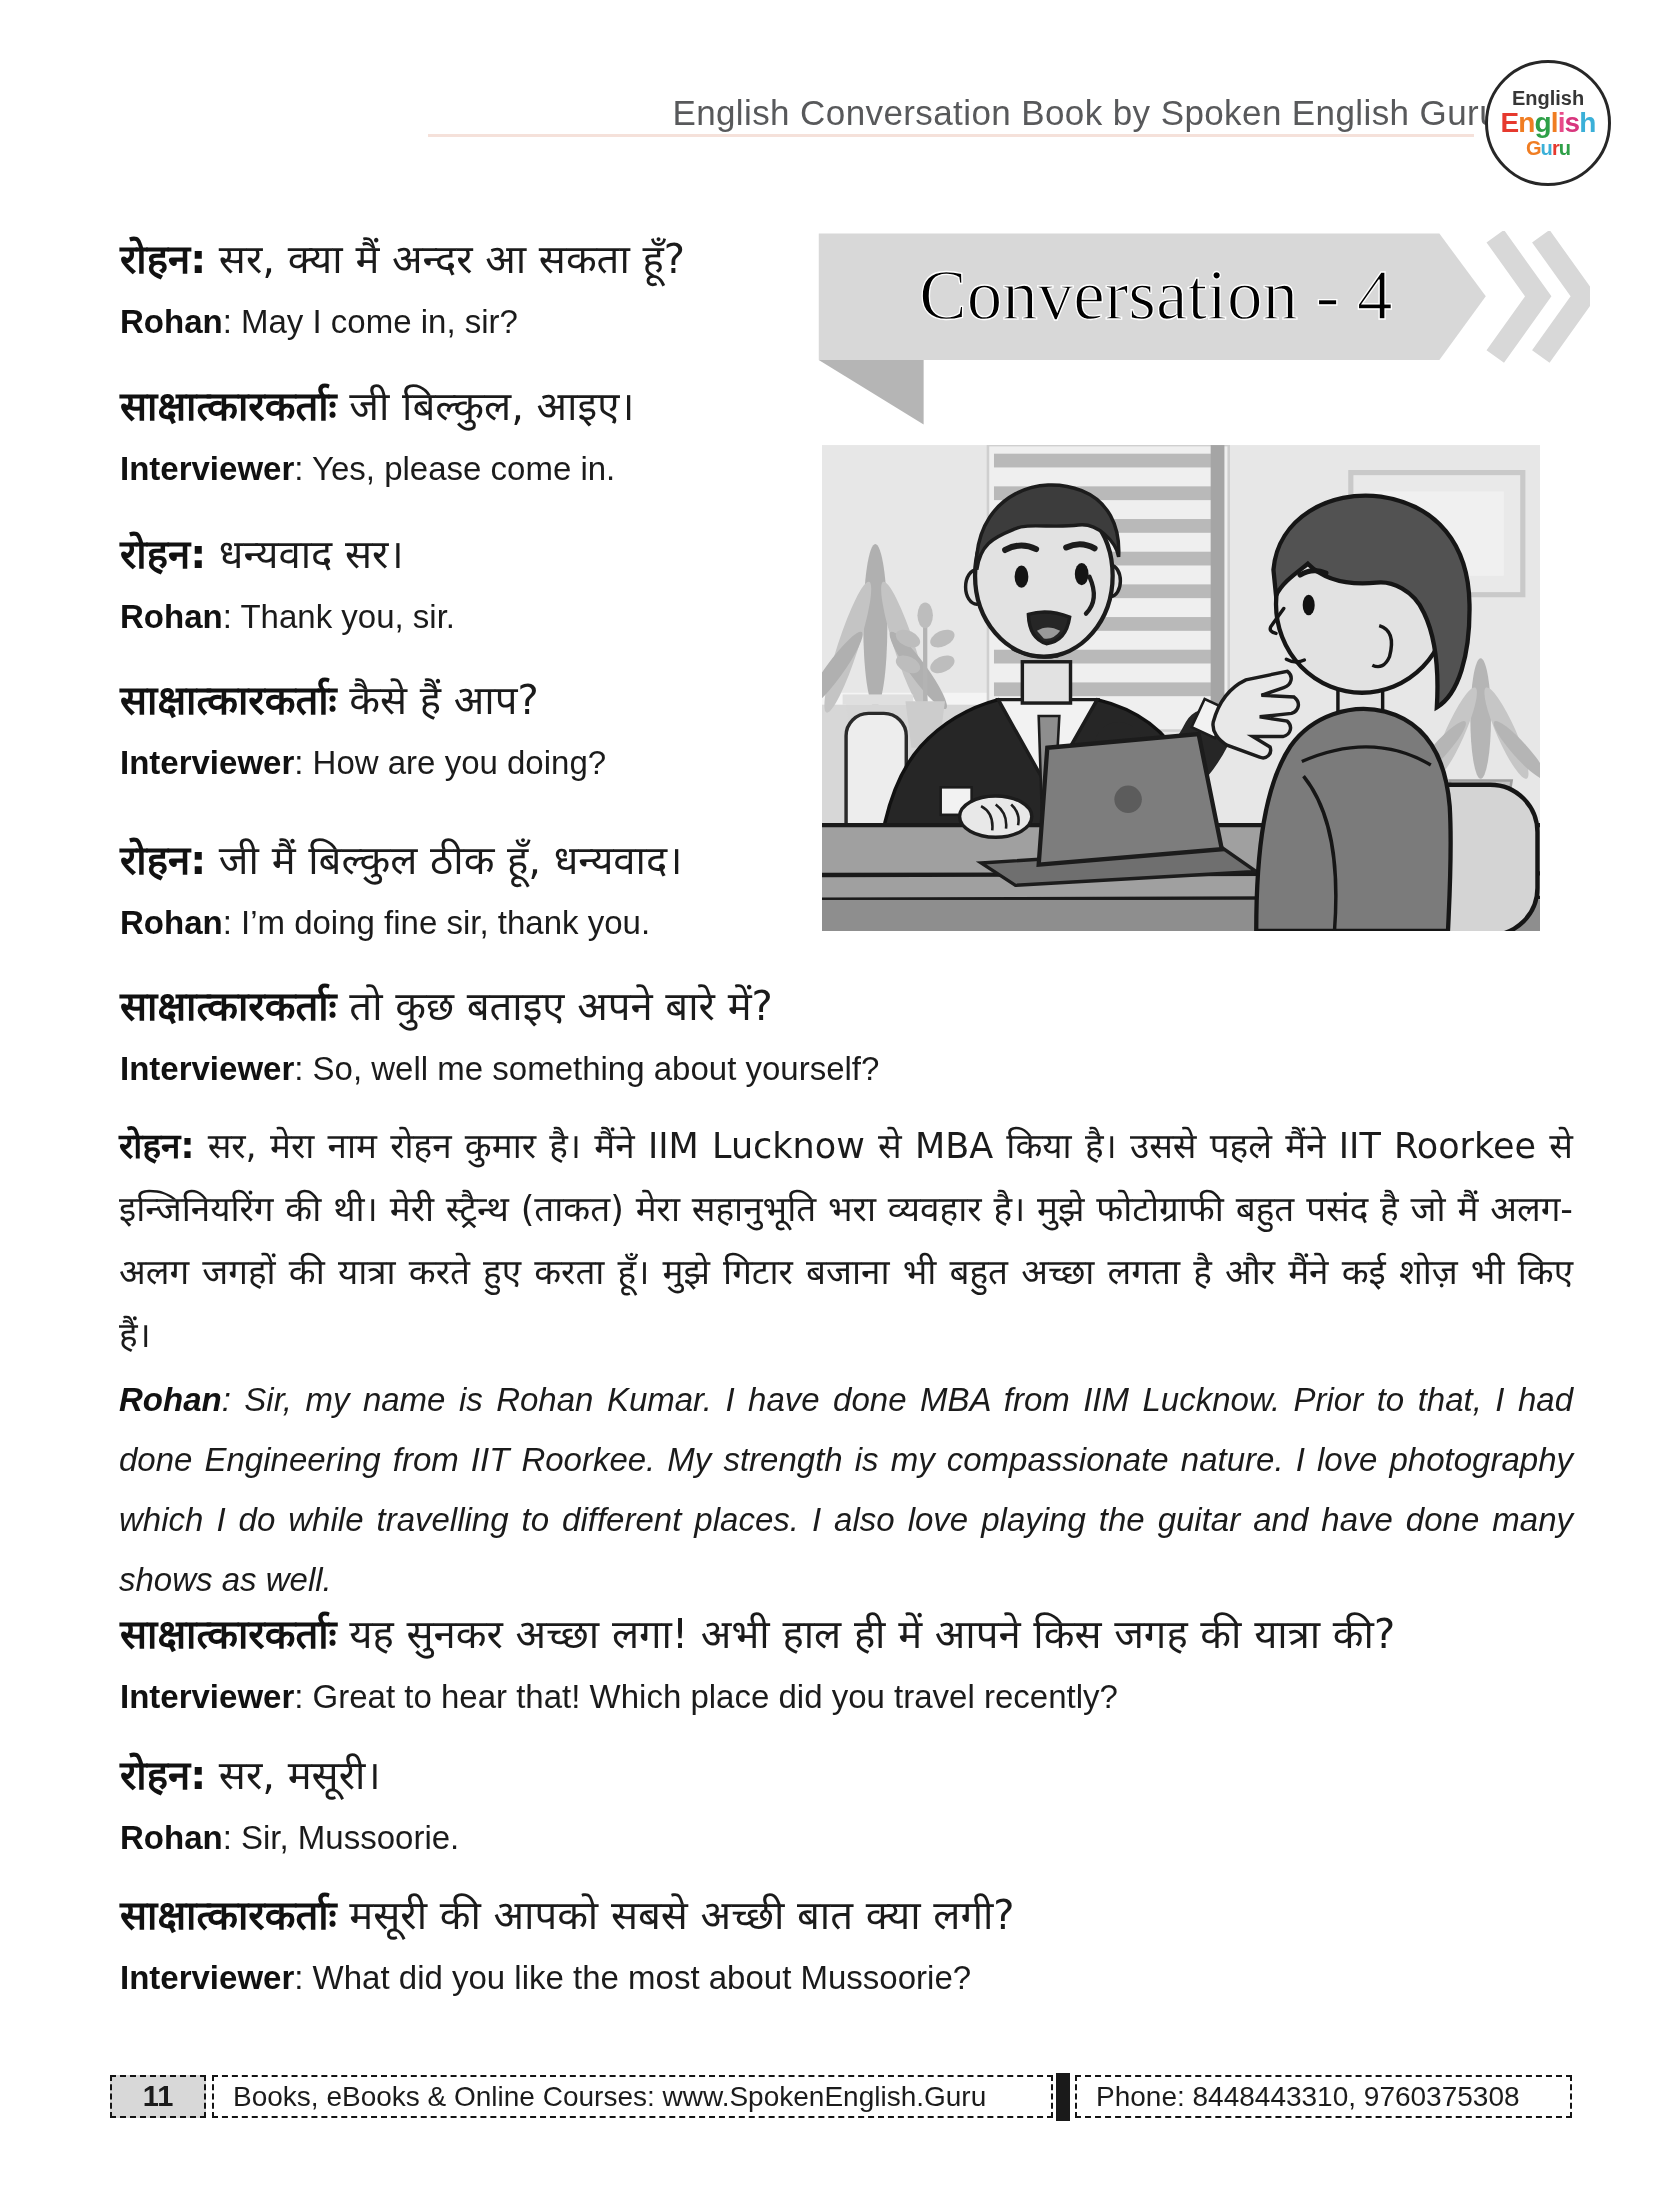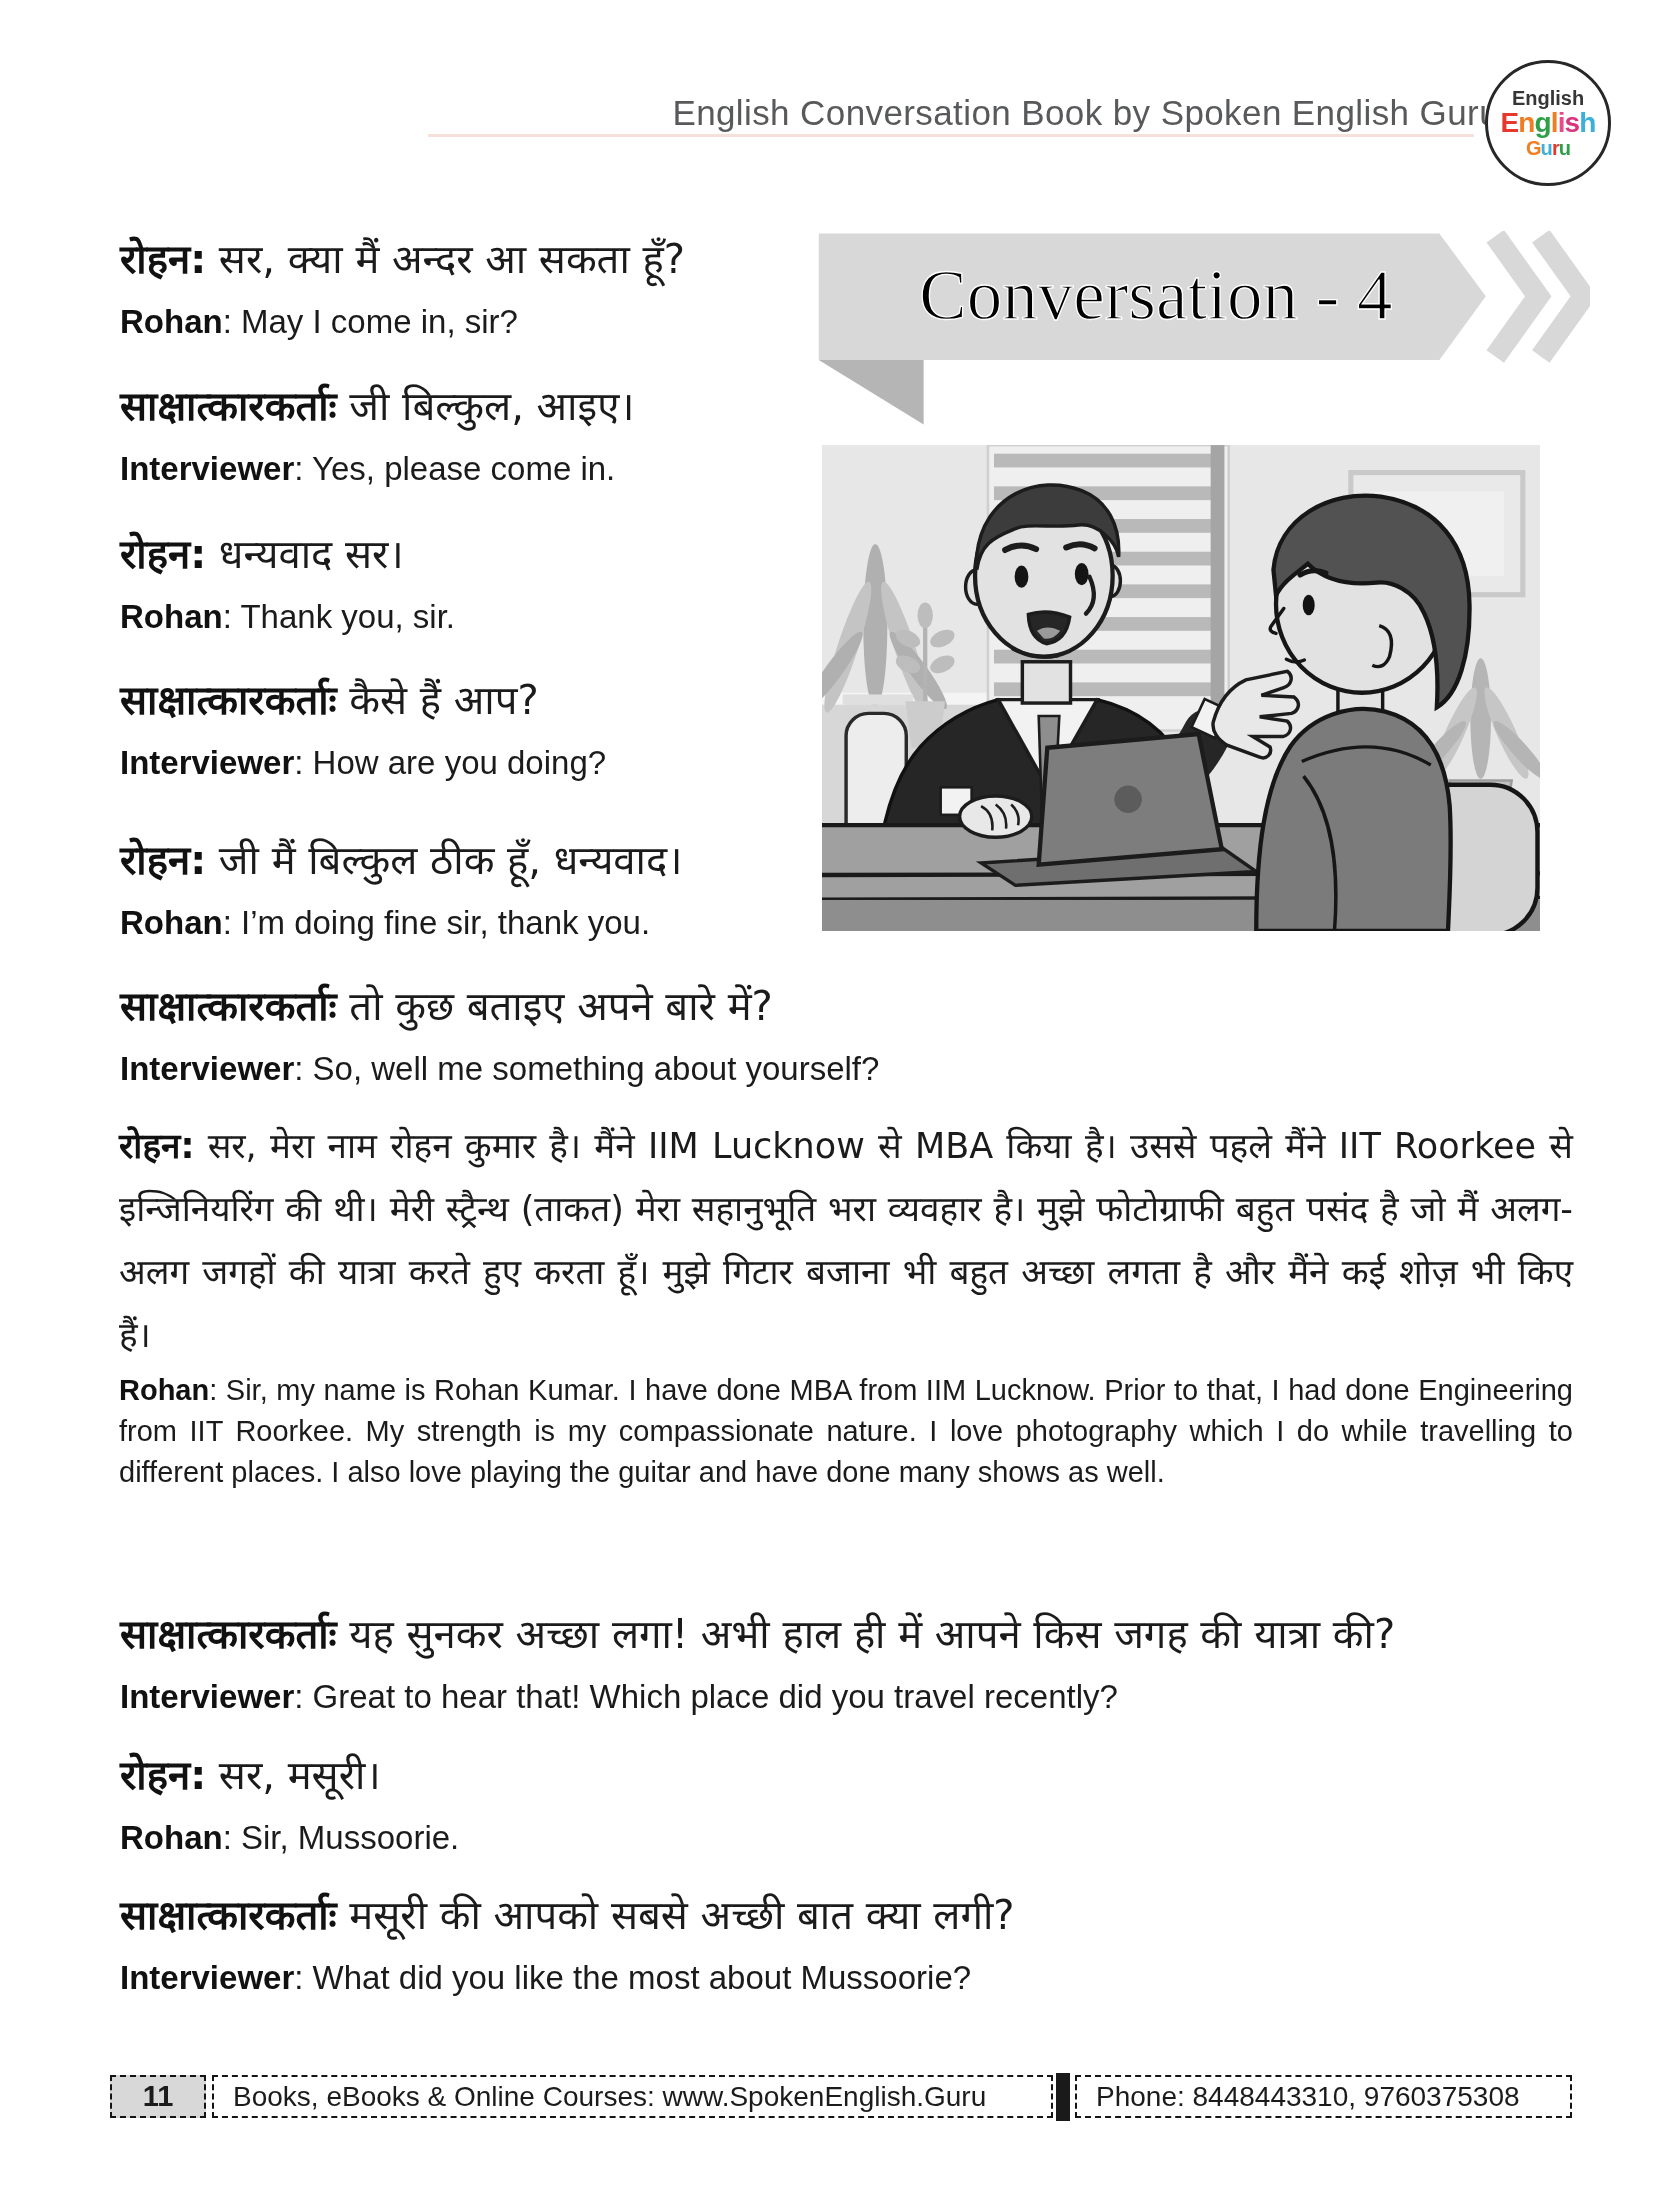--- a/index.html
+++ b/index.html
@@ -29,21 +29,21 @@
 
   
   .turn{position:absolute;left:120px;white-space:nowrap;}
   .hi-line{font-size:40px;line-height:55px;font-family:"DejaVu Sans","Liberation Sans",sans-serif;}
   .en-line{font-size:33px;line-height:55px;margin-top:6.9px;}
   .lbl{font-weight:bold;color:#111;}
 
   .para-block{position:absolute;left:119px;top:1115px;width:1454px;}
   .para-hi{font-size:35px;line-height:63px;text-align:justify;margin:0;
         font-family:"DejaVu Sans","Liberation Sans",sans-serif;}
-  .para-en{font-size:29px;line-height:41px;text-align:justify;margin:3.4px 0 0 0;}
+  .para-en{font-size:33px;line-height:60px;text-align:justify;margin:3.4px 0 0 0;font-style:italic;}
 
   
   .footer-box{position:absolute;top:2075px;height:43px;box-sizing:border-box;
         border:2.6px dashed #141414;background:#ffffff;display:flex;align-items:center;}
   .page-num{left:110px;width:96px;background:#d8d8d8;justify-content:center;
         font-weight:bold;font-size:29px;}
   .info-box{left:212px;width:841px;padding-left:19px;font-size:28px;}
   .phone-box{left:1075px;width:497px;padding-left:19px;font-size:28px;text-align:right;}
   .footer-bar{position:absolute;top:2073px;left:1056px;width:13.8px;height:48px;background:#1a1a1a;}
 

